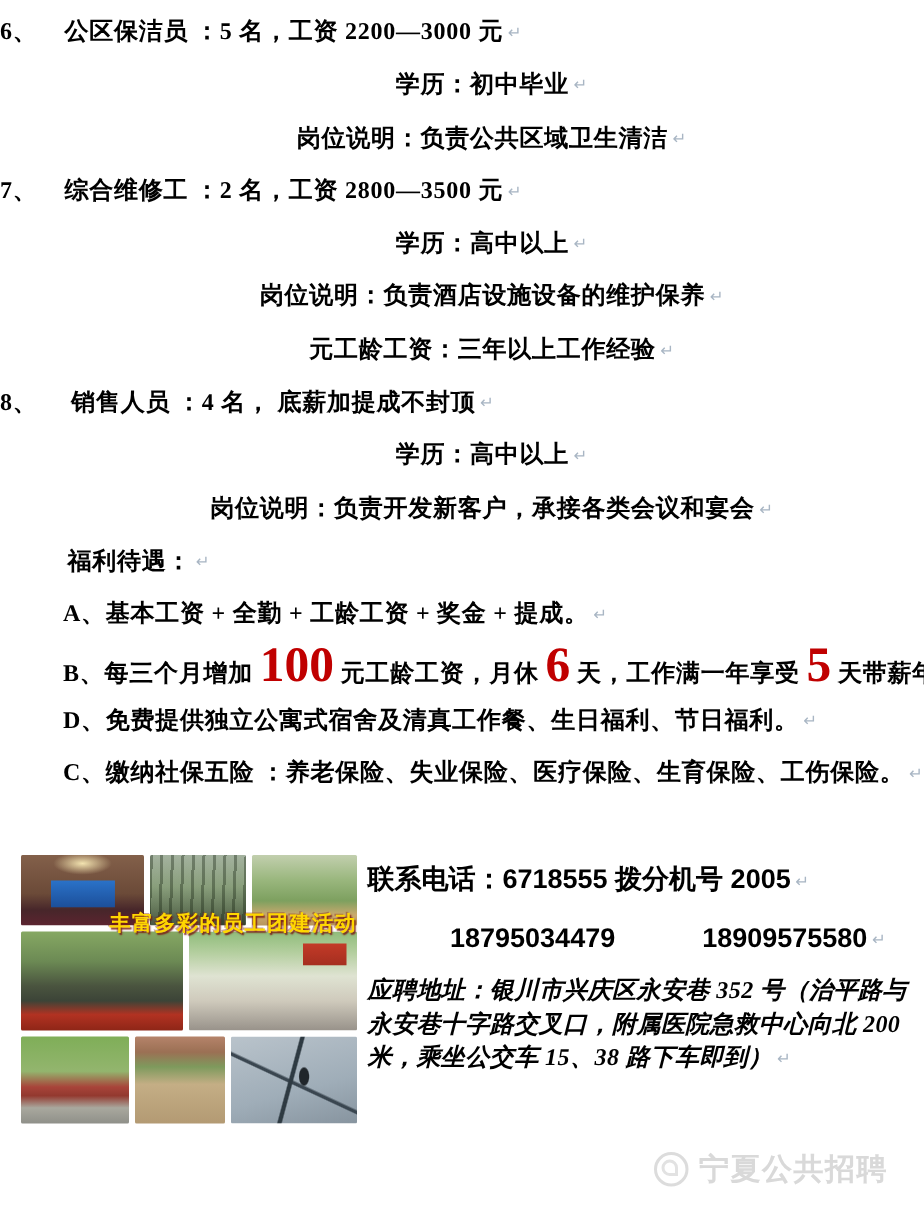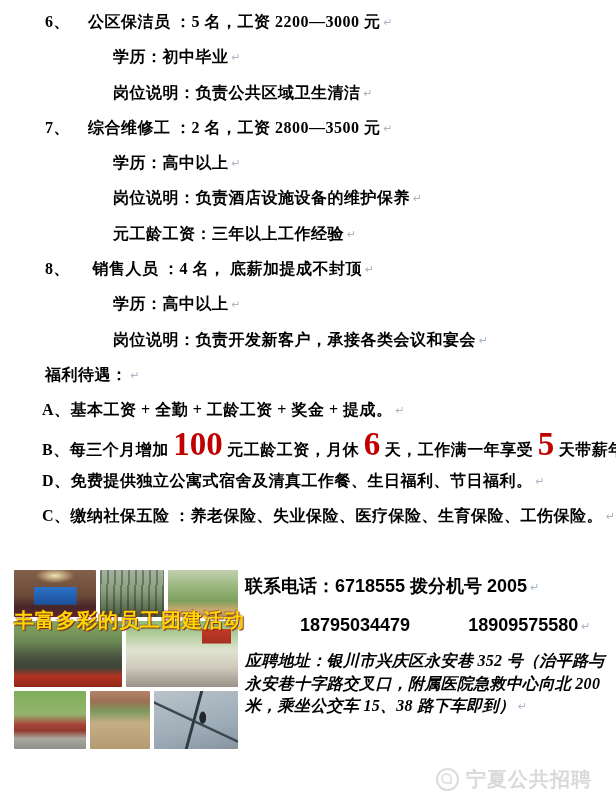--- a/index.html
+++ b/index.html
@@ -6,24 +6,24 @@
   .page{
     position:relative;width:616px;height:804px;background:#ffffff;overflow:hidden;
     font-family:"Liberation Serif","DejaVu Serif",serif;color:#000;
   }
   
   .content{position:absolute;top:4px;left:0;width:616px;}
   .line{
     margin:0;height:35.3px;line-height:35.3px;font-size:16px;font-weight:700;
     white-space:nowrap;letter-spacing:.5px;
   }
-  .indent-sub{padding-left:113px;}
+  .indent-sub{padding-left:40px;text-align:center;}
   .indent-heading{padding-left:45px;}
   .indent-benefit{padding-left:42px;}
-  .job-headline{padding-left:45px;}
+  .job-headline{}
   .job-num{display:inline-block;width:43px;}
   .hl{font-weight:700;font-size:33px;line-height:1;letter-spacing:0;}
   .pmark{
     color:#a9b6c4;font-size:11px;font-weight:400;margin-left:3px;
     font-family:"DejaVu Sans",sans-serif;vertical-align:1px;
   }
   
   .collage{position:absolute;left:14px;top:570px;width:224px;height:179px;}
   .crow{display:flex;gap:4px;margin-bottom:4px;}
   .ph{flex:0 0 auto;border-radius:1px;}
@@ -46,21 +46,21 @@
     linear-gradient(#7fae58 0%,#93b56e 40%,#a8443a 58%,#93392f 68%,#a9a89e 82%,#8f9089 100%);}
   .ph-7{width:60px;background:
     linear-gradient(#b5836a 0%,#9b7054 18%,#7e9a5d 35%,#c4ae85 55%,#b39a73 100%);}
   .ph-8{width:84px;background:
     radial-gradient(ellipse 5px 9px at 58% 46%, #20262b 60%, rgba(32,38,43,0) 75%),
     linear-gradient(105deg, rgba(0,0,0,0) 46%, #2e3a42 47% 49%, rgba(0,0,0,0) 50%),
     linear-gradient(25deg, rgba(0,0,0,0) 46%, #3a4650 47% 48.5%, rgba(0,0,0,0) 50%),
     linear-gradient(165deg,#b9c3cb 0%,#9fadb8 60%,#87949f 100%);}
   .collage-caption{
     position:absolute;left:0;right:0;top:37px;text-align:right;
-    font-size:20px;font-weight:700;letter-spacing:1px;white-space:nowrap;
+    font-size:14px;font-weight:700;letter-spacing:1px;white-space:nowrap;
     text-shadow:1px 1px 1px rgba(122,31,18,.95), -1px -1px 0 rgba(122,31,18,.4);
   }
   
   .contact{position:absolute;left:245px;top:574px;width:366px;}
   .phone-line{
     margin:0 0 17px;font-family:"Liberation Sans","DejaVu Sans",sans-serif;
     font-weight:700;font-size:18px;white-space:nowrap;
   }
   .mobiles{
     margin:0 0 14px;padding-left:55px;font-family:"Liberation Sans","DejaVu Sans",sans-serif;

